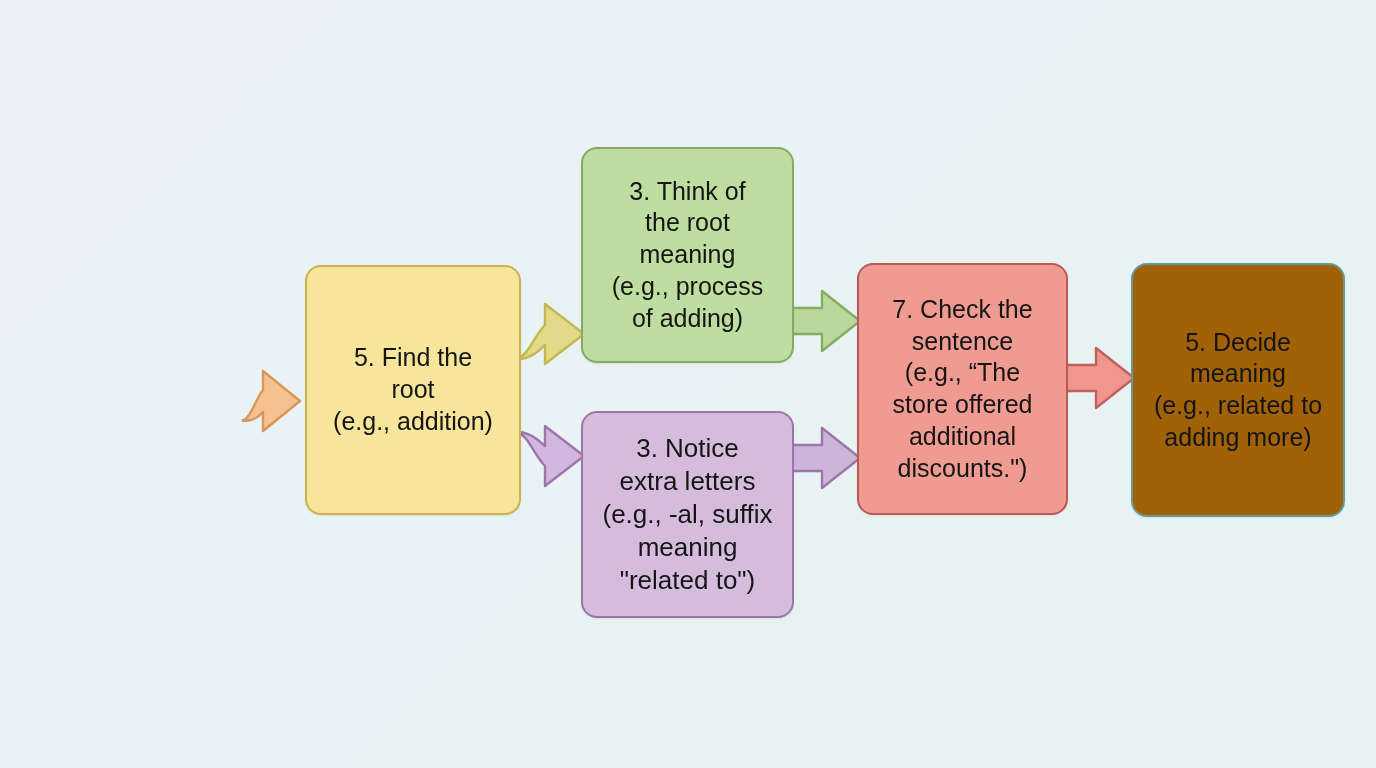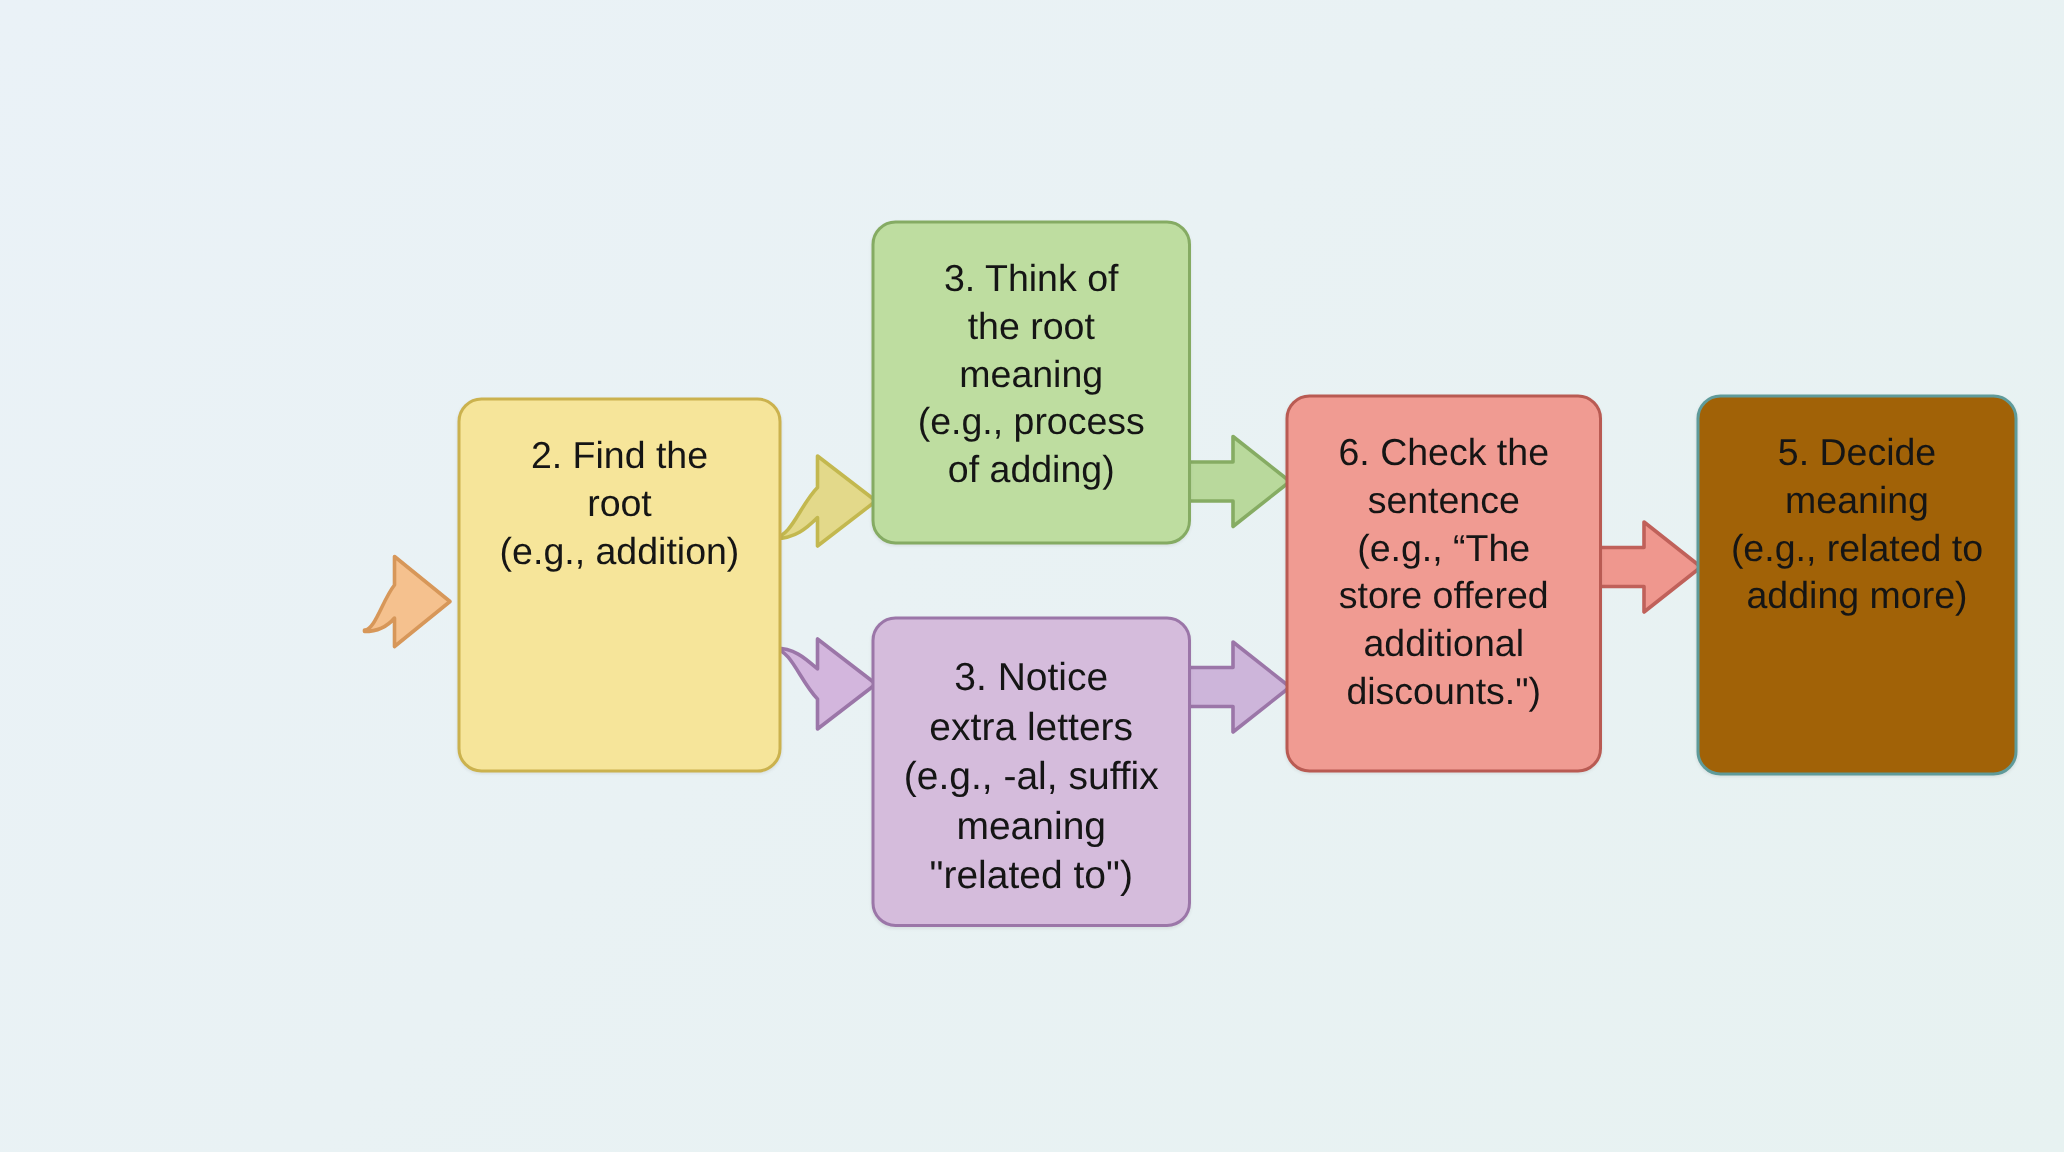--- a/index.html
+++ b/index.html
@@ -21,20 +21,21 @@
     height: 768px;
   }
 
   
   .node {
     position: absolute;
     border-radius: 16px;
     border-style: solid;
     border-width: 2.5px;
     display: flex;
+    align-items: center;
     justify-content: center;
     text-align: center;
     color: #151515;
     line-height: 1.27;
     font-size: 25px;
     padding: 22px 10px;
     white-space: pre-line;
     box-shadow: 0 1px 2px rgba(80,80,80,0.10);
   }
 
@@ -87,21 +88,21 @@
       <path id="p-arrow-5" d="M 792,445 L 822,445 L 822,428 L 860,458 L 822,488 L 822,471 L 792,471 Z" fill="#cdb5da" stroke="#9b76a8" stroke-width="2.4" stroke-linejoin="round"></path>
     </g>
 
     <g>
       <path id="p-arrow-6" d="M 1066,365 L 1096,365 L 1096,348 L 1134,378 L 1096,408 L 1096,391 L 1066,391 Z" fill="#ef978e" stroke="#c0615a" stroke-width="2.4" stroke-linejoin="round"></path>
     </g>
   </svg>
 
 
   <div class="node" id="node-2" style="left: 305px; top: 265px; width: 216px; height: 250px; background: rgb(246, 229, 154); border-color: rgb(203, 178, 78); font-size: 25px;">
-    <span class="node-text">2. Find the
+    <span class="node-text">5. Find the
 root
 (e.g., addition)</span>
   </div>
 
   <div class="node" id="node-3a" style="left: 581px; top: 147px; width: 213px; height: 216px; background: rgb(190, 221, 160); border-color: rgb(133, 171, 99); font-size: 25px;">
     <span class="node-text">3. Think of
 the root
 meaning
 (e.g., process
 of adding)</span>
@@ -109,21 +110,21 @@
 
   <div class="node" id="node-3b" style="left: 581px; top: 411px; width: 213px; height: 207px; background: rgb(213, 188, 220); border-color: rgb(155, 118, 168); font-size: 26px;">
     <span class="node-text">3. Notice
 extra letters
 (e.g., -al, suffix
 meaning
 "related to")</span>
   </div>
 
   <div class="node" id="node-4" style="left: 857px; top: 263px; width: 211px; height: 252px; background: rgb(240, 155, 146); border-color: rgb(185, 91, 83); font-size: 25px;">
-    <span class="node-text">6. Check the
+    <span class="node-text">7. Check the
 sentence
 (e.g., “The
 store offered
 additional
 discounts.")</span>
   </div>
 
   <div class="node" id="node-5" style="left: 1131px; top: 263px; width: 214px; height: 254px; background: #a16207; border-color: rgb(95, 155, 154); font-size: 25px;">
     <span class="node-text">5. Decide
 meaning

